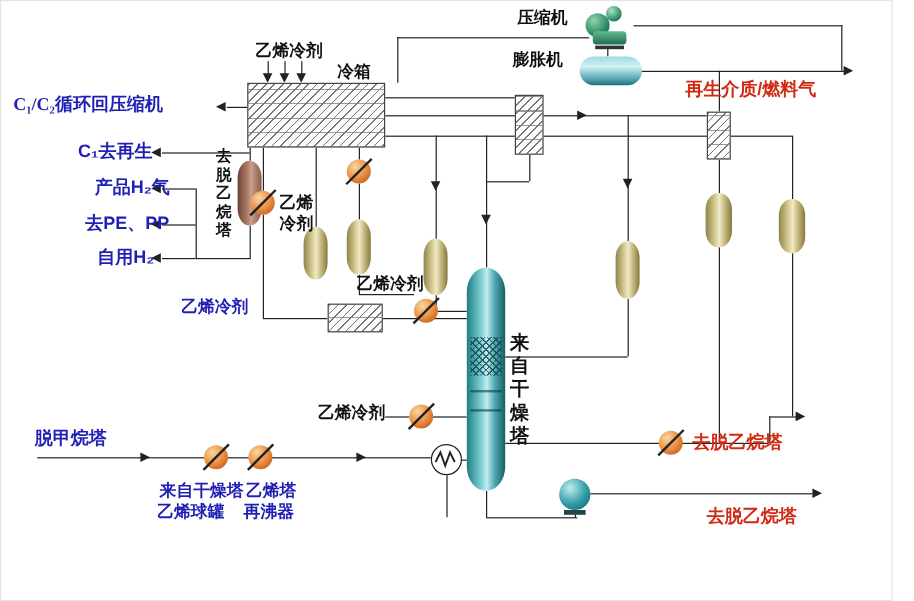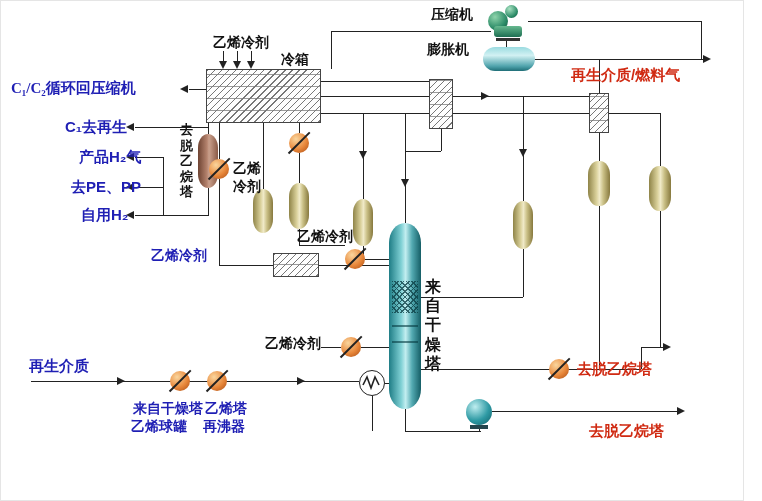--- a/index.html
+++ b/index.html
@@ -176,21 +176,21 @@
     <div class="lbl" style="position:static;">乙烯</div>
     <div class="lbl" style="position:static;">冷剂</div>
   </div>
 
   <div class="lbl" style="left:296px;top:227px;">乙烯冷剂</div>
   <div class="lbl blue" style="left:150px;top:246px;">乙烯冷剂</div>
 
   <div class="lbl vt" style="left:424px;top:276px;font-size:16px;width:18px;">来自干燥塔</div>
   <div class="lbl" style="left:264px;top:334px;">乙烯冷剂</div>
 
-  <div class="lbl blue" style="left:28px;top:356px;font-size:15px;">再生介质</div>
+  <div class="lbl blue" style="left:28px;top:356px;font-size:15px;">脱甲烷塔</div>
   <div class="lbl blue" style="left:132px;top:399px;">来自干燥塔</div>
   <div class="lbl blue" style="left:130px;top:417px;">乙烯球罐</div>
   <div class="lbl blue" style="left:204px;top:399px;">乙烯塔</div>
   <div class="lbl blue" style="left:202px;top:417px;">再沸器</div>
 
   <div class="lbl red" style="left:576px;top:328px;font-size:15px;">去脱乙烷塔</div>
   <div class="lbl red" style="left:588px;top:390px;font-size:15px;">去脱乙烷塔</div>
 
 </div>
 

